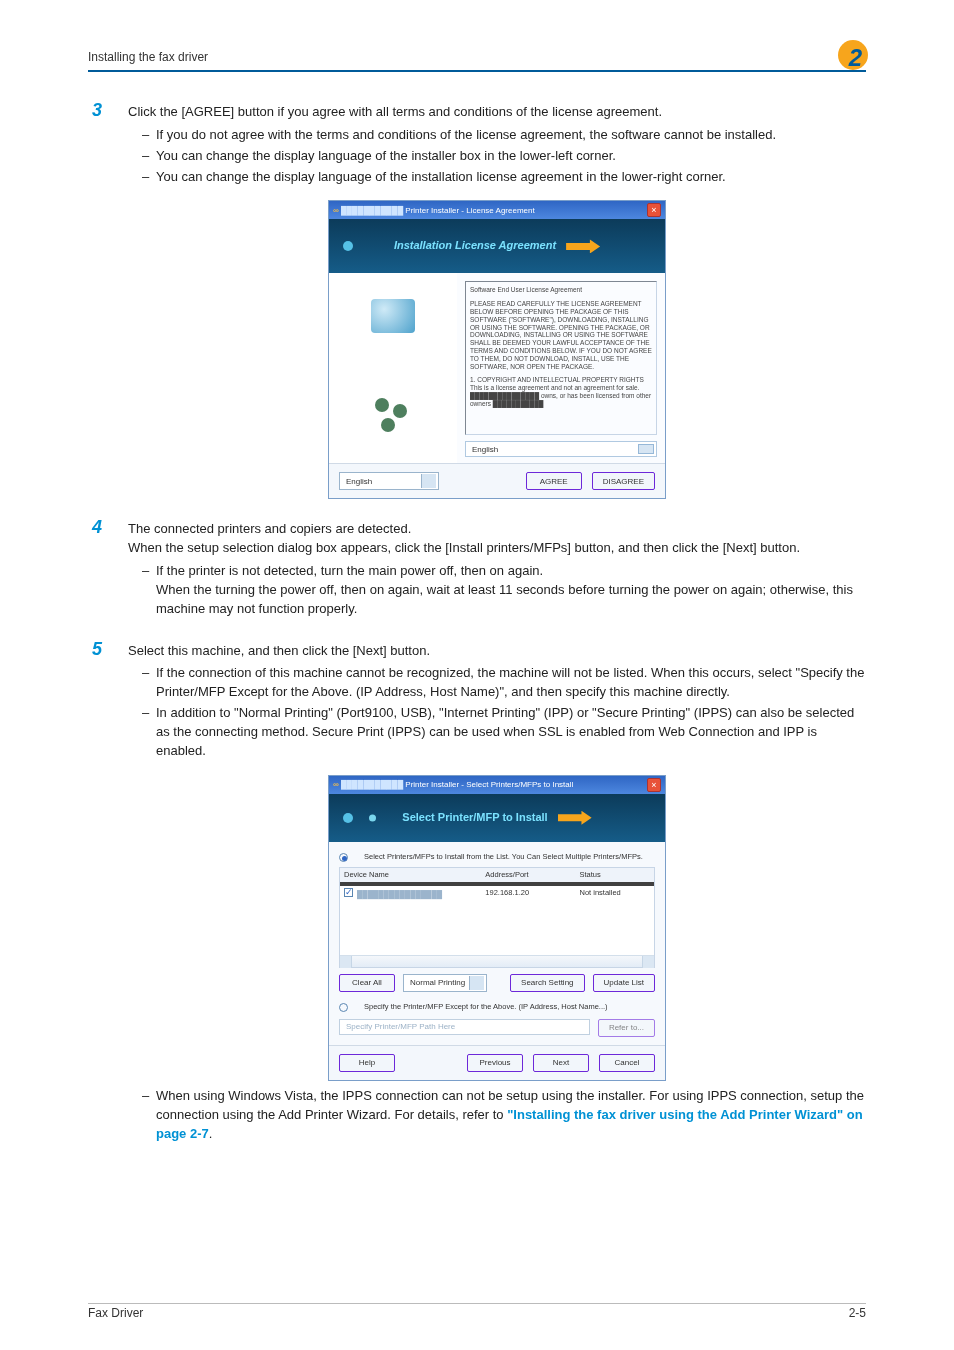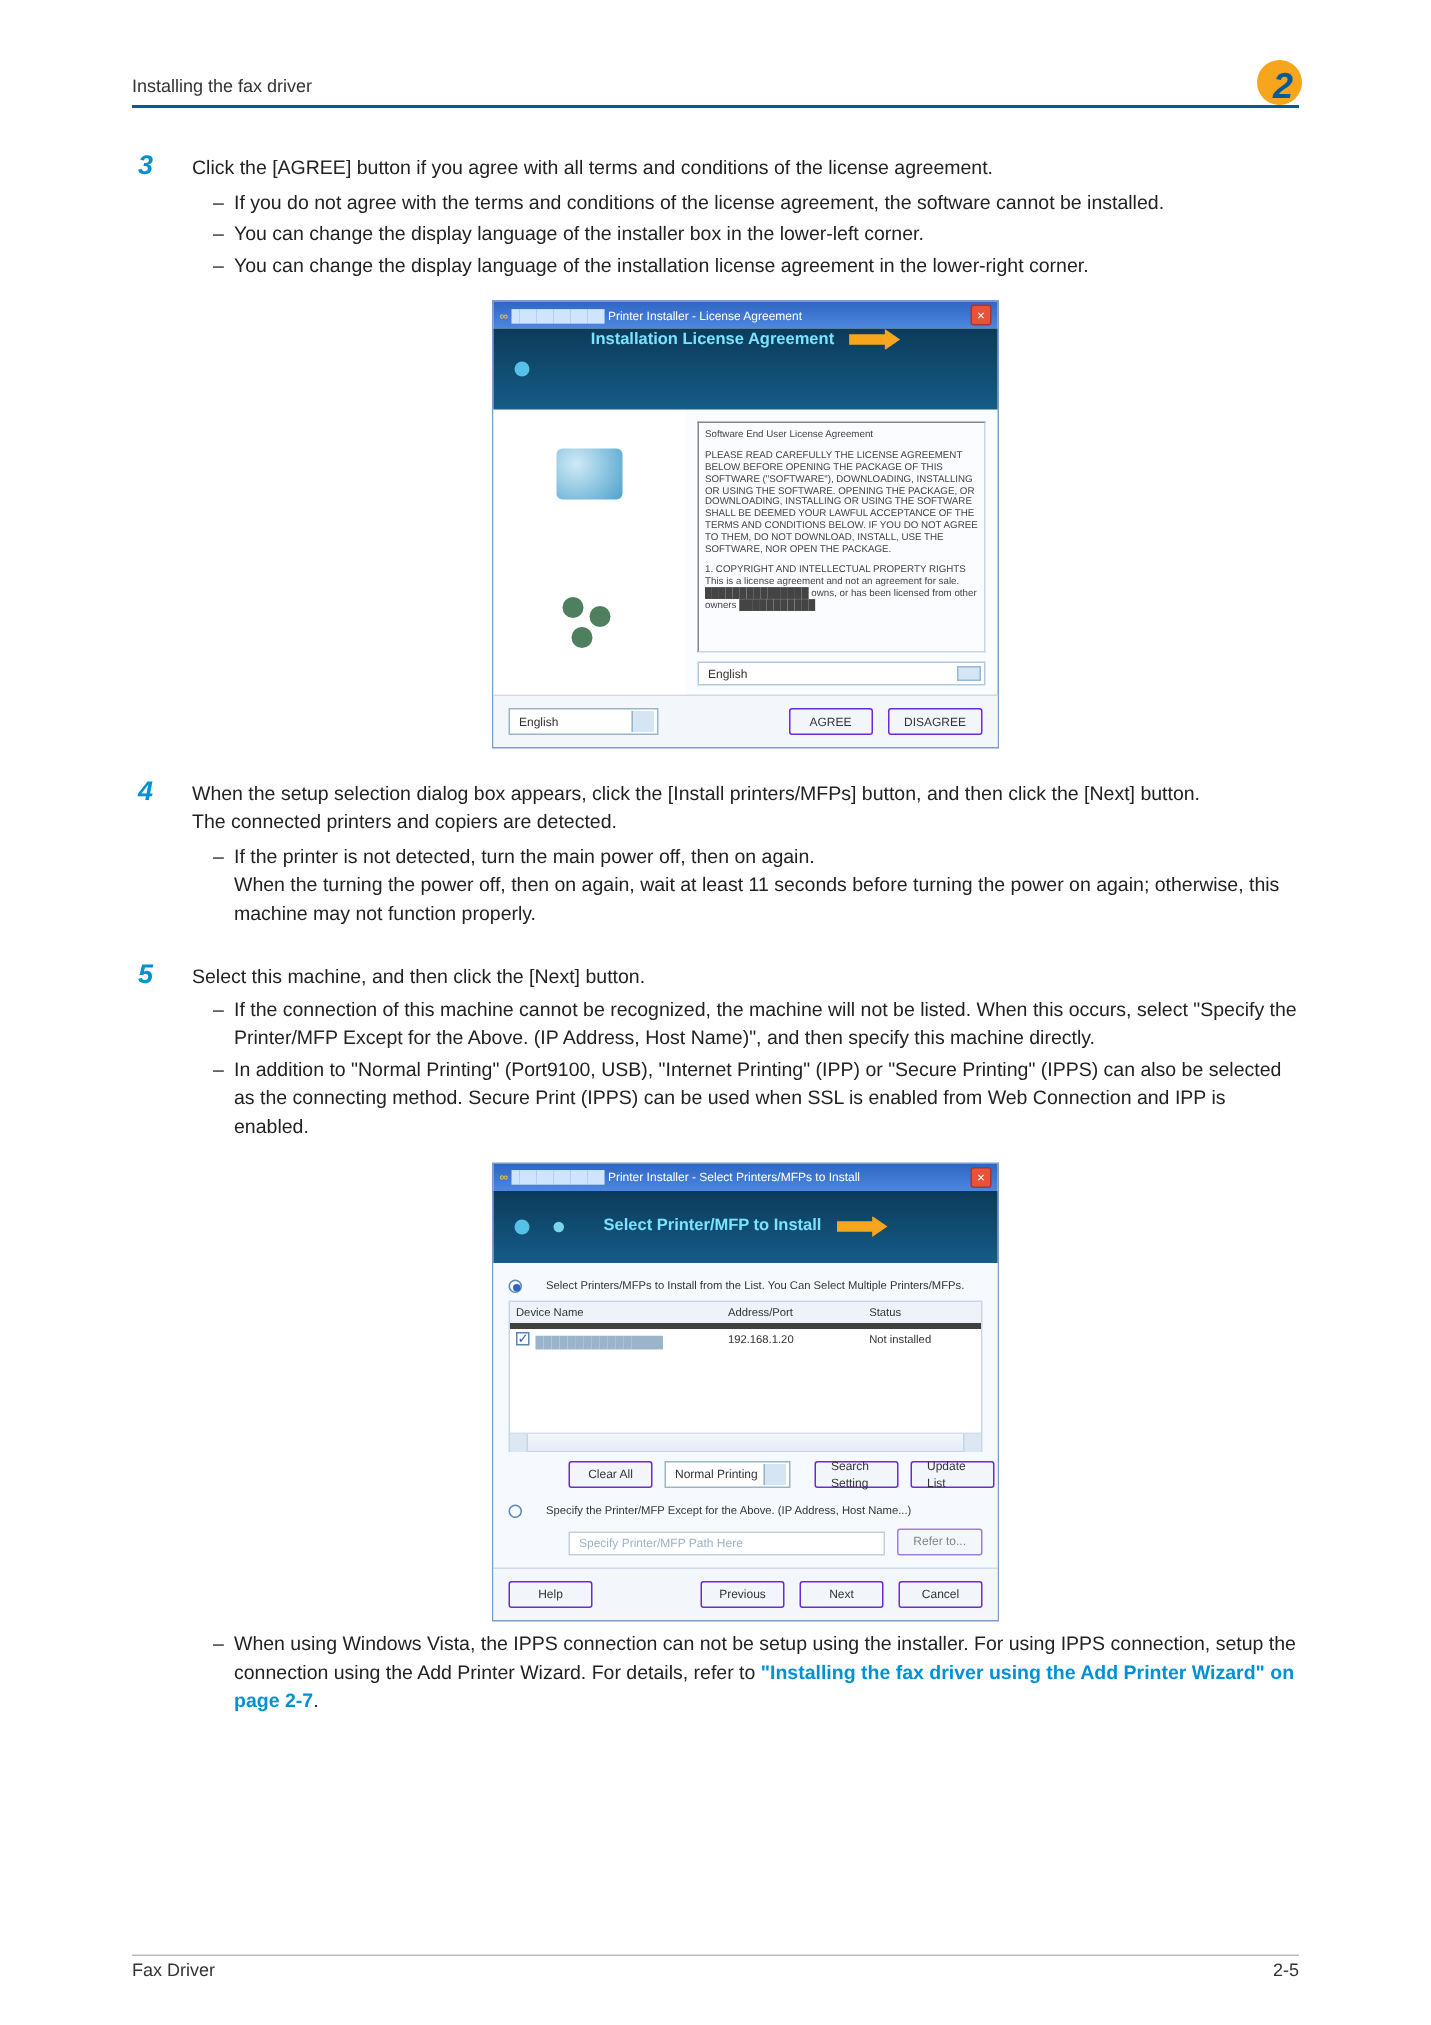--- a/index.html
+++ b/index.html
@@ -23,21 +23,21 @@
   .sub-dash { width: 14px; flex: none; }
   .sub-text { flex: 1; }
   .step + .step { margin-top: 18px; }
 
   
   .mock { margin: 14px auto 0 auto; border: 1px solid #7a9ec9; background: #fafcff; font-size: 8px; color: #333; }
   .mock1 { width: 338px; }
   .titlebar { height: 18px; background: linear-gradient(#2f66c4, #4d87df); display: flex; align-items: center; padding: 0 4px; color: #fff; font-size: 8px; }
   .titlebar .title-text { flex: 1; white-space: nowrap; overflow: hidden; }
   .close-x { width: 14px; height: 14px; background: #e85238; border: 1px solid #a33; color: #fff; text-align: center; line-height: 12px; font-size: 9px; border-radius: 2px; }
-  .banner1 { height: 54px; background: linear-gradient(#0c3b5a, #155c88); display: flex; justify-content: center; color: #7be2ff; font-weight: bold; font-size: 11px; position: relative; }
+  .banner1 { height: 54px; background: linear-gradient(#0c3b5a, #155c88); display: flex; align-items: center; justify-content: center; color: #7be2ff; font-weight: bold; font-size: 11px; position: relative; font-style: italic; }
   .banner-arrow { width: 34px; height: 14px; background: #f7a51c; clip-path: polygon(0 25%, 70% 25%, 70% 0, 100% 50%, 70% 100%, 70% 75%, 0 75%); margin-left: 10px; }
   .banner-dot { width: 10px; height: 10px; border-radius: 50%; background: #56c1e6; position: absolute; left: 14px; top: 50%; transform: translateY(-50%); }
   .license-body { display: flex; min-height: 190px; }
   .lic-left { width: 128px; background: #fff; display: flex; flex-direction: column; align-items: center; justify-content: space-around; padding: 10px 4px; color: #4c89b8; }
   .pic-globe { width: 44px; height: 34px; background: radial-gradient(circle at 30% 30%, #cfeaf7, #4ea2cc); border-radius: 4px; }
   .pic-blobs { width: 44px; height: 44px; position: relative; }
   .pic-blobs div { position: absolute; width: 14px; height: 14px; border-radius: 50%; background: #4e7f5e; }
   .pic-blobs .b1 { left: 4px; top: 4px; } .pic-blobs .b2 { left: 22px; top: 10px; } .pic-blobs .b3 { left: 10px; top: 24px; }
   .lic-right { flex: 1; padding: 8px 8px 6px 8px; display: flex; flex-direction: column; }
   .lic-scroll { flex: 1; border: 1px inset #c7d5e6; padding: 4px; overflow: hidden; font-size: 6.5px; line-height: 1.2; color: #444; }
@@ -59,21 +59,21 @@
   .list-head, .list-row { display:flex; font-size:7.5px; }
   .list-head { background:#eef3fa; border-bottom:4px solid #404040; }
   .col-dev { flex: 0 0 45%; padding:2px 4px; }
   .col-addr { flex: 0 0 30%; padding:2px 4px; }
   .col-stat { flex: 0 0 25%; padding:2px 4px; }
   .list-row { border-bottom: none; }
   .list-spacer { height: 52px; }
   .list-hscroll { height: 12px; background: linear-gradient(#f4f7fb,#e3ecf6); border-top:1px solid #d3dfeb; position: relative; }
   .list-hscroll .arrow-l, .list-hscroll .arrow-r { width:12px; height:12px; background:#dbe7f3; position:absolute; top:0; }
   .list-hscroll .arrow-l { left:0; border-right:1px solid #c6d6e6; } .list-hscroll .arrow-r { right:0; border-left:1px solid #c6d6e6; }
-  .btn-row { display:flex; gap:8px; margin-top:6px; align-items:flex-end;margin-left:40px; }
+  .btn-row { display:flex; gap:8px; margin-top:6px; align-items:flex-start; }
   .btn-row .mock-sel { min-width: 84px; }
   .input-line { border:1px solid #c0d0e0; background:#fff; height:16px; flex:1; font-size:8px; color:#9cb2c7; display:flex; align-items:center; padding-left:6px; }
   .chk { width:9px; height:9px; border:1px solid #5a86b2; display:inline-block; margin-right:4px; position:relative; }
   .chk.on::after { content:"✓"; position:absolute; left:0; top:-3px; font-size:9px; color:#2f66c4; }
 
   .link-blue { color: #0091d4; font-weight: bold; }
 
   
   .footer-row { position: absolute; bottom: 30px; left: 88px; right: 88px; display:flex; justify-content:space-between; font-size: 12px; color:#333; border-top: 0.5px solid #bbb; padding-top: 2px; }
   .tb-icon { color:#eaba4f; font-weight:bold; margin-right:3px; font-style: italic; letter-spacing:-1px; }
@@ -148,22 +148,22 @@
           <div class="mock-btn">AGREE</div>
           <div class="mock-btn">DISAGREE</div>
         </div>
       </div>
     </div>
   </div>
 
   <div class="step">
     <div class="step-num">4</div>
     <div class="step-body">
+      <div>The connected printers and copiers are detected.</div>
       <div>When the setup selection dialog box appears, click the [Install printers/MFPs] button, and then click the [Next] button.</div>
-      <div>The connected printers and copiers are detected.</div>
       <div class="sub-list">
         <div class="sub-item">
             <div class="sub-dash">–</div>
             <div class="sub-text" style="white-space:pre-line">If the printer is not detected, turn the main power off, then on again.
 When the turning the power off, then on again, wait at least 11 seconds before turning the power on again; otherwise, this machine may not function properly.</div>
           </div>
       </div>
     </div>
   </div>
 

